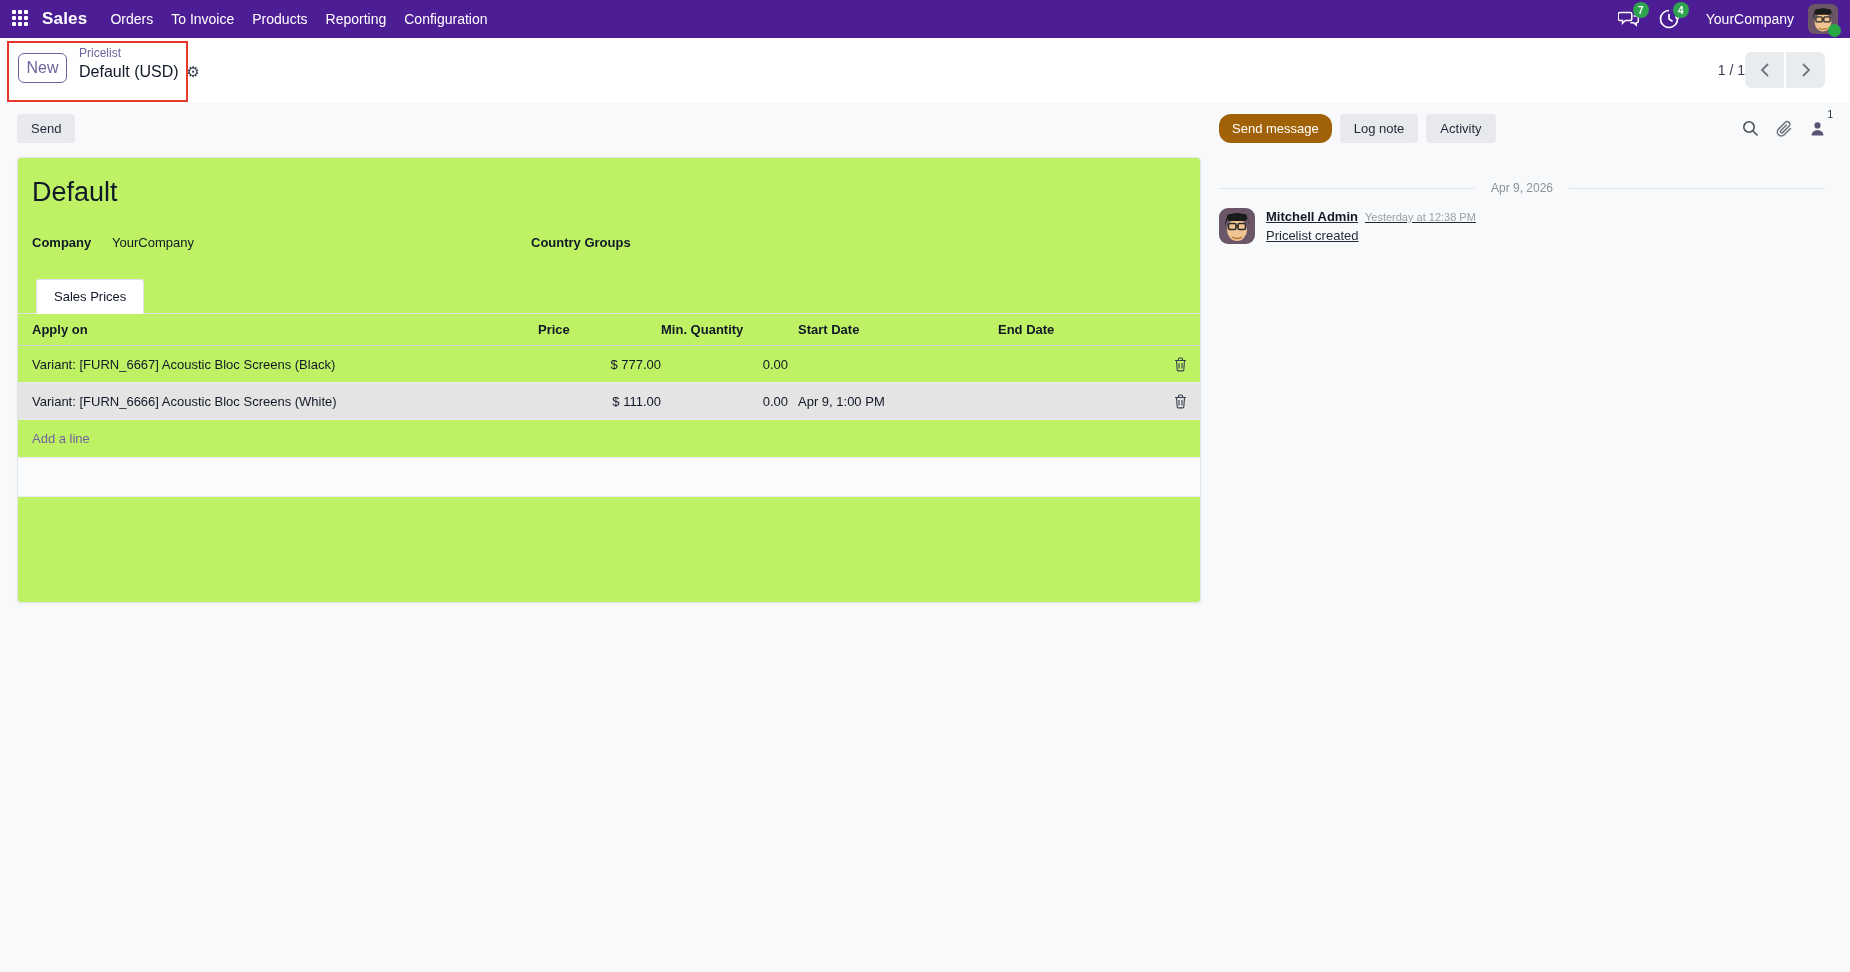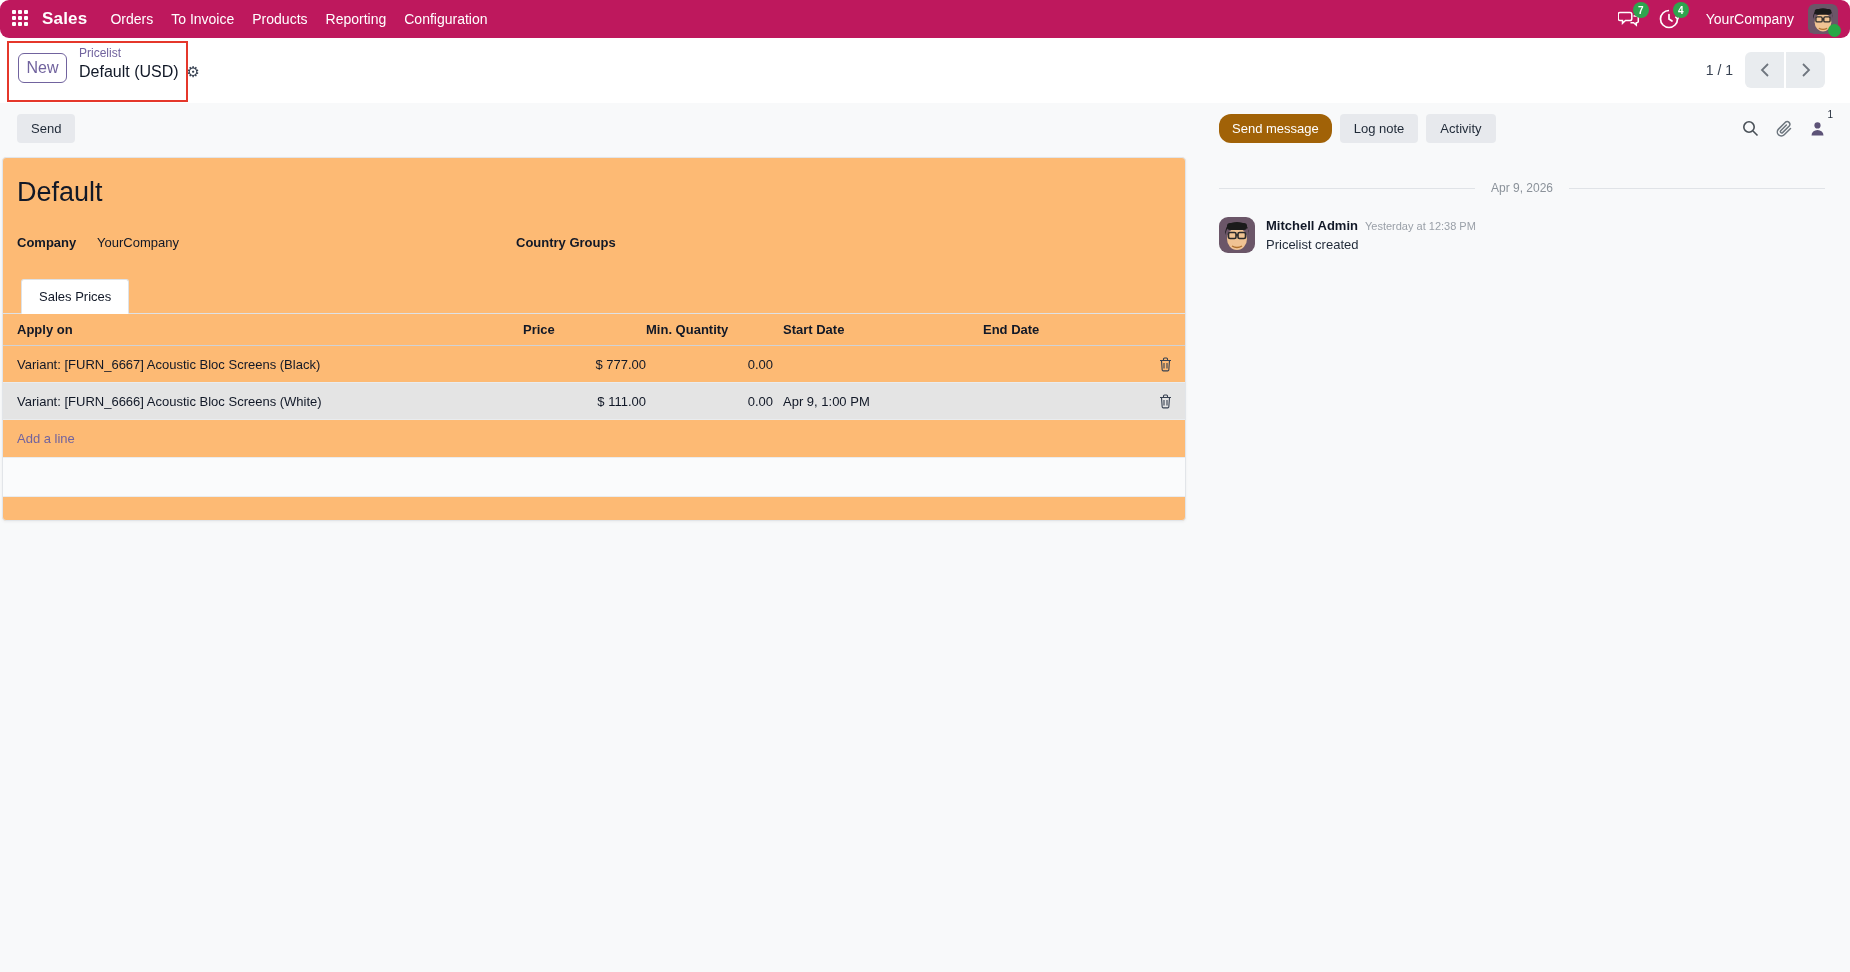--- a/index.html
+++ b/index.html
@@ -1,53 +1,53 @@
 <!DOCTYPE html>
 <html><head>
 <meta charset="utf-8">
 <style>
   * { margin:0; padding:0; box-sizing:border-box; }
   html,body { width:1850px; height:972px; overflow:hidden; }
   body { font-family:"Liberation Sans","DejaVu Sans",sans-serif; font-size:13px; color:#1f2937; background:#fff; position:relative; }
 
   
-  .navbar { position:absolute; top:0; left:0; width:1850px; height:38px; background:#be185d; display:flex; align-items:center; padding:0 12px 0 10px; color:#fff;border-radius:9px; }
+  .navbar { position:absolute; top:0; left:0; width:1850px; height:38px; background:#4c1d95; display:flex; align-items:center; padding:0 12px 0 10px; color:#fff; }
   .grid-icon { width:18px; height:18px; display:grid; grid-template-columns:repeat(3,4px); grid-template-rows:repeat(3,4px); gap:2px; margin:0 10px 0 2px; cursor:pointer; }
   .grid-icon span { background:#fff; border-radius:1px; }
   .brand { font-size:17px; font-weight:600; letter-spacing:.2px; padding:0 14px 0 2px; cursor:pointer; }
   .nav-item { font-size:14px; padding:0 9px; height:38px; line-height:38px; cursor:pointer; white-space:nowrap; }
   .nav-right { margin-left:auto; display:flex; align-items:center; gap:14px; }
   .sysicon { position:relative; width:26px; height:26px; display:flex; align-items:center; justify-content:center; cursor:pointer; }
   .badge { position:absolute; top:-4px; right:-7px; min-width:16px; height:16px; border-radius:8px; background:#2ea44e; color:#fff; font-size:10px; font-weight:700; display:flex; align-items:center; justify-content:center; padding:0 4px; }
   .company-name { font-size:14px; margin-left:10px; cursor:pointer; }
   .nav-avatar { position:relative; width:30px; height:30px; border-radius:6px; overflow:visible; cursor:pointer; }
   .nav-avatar svg.face { border-radius:6px; display:block; }
   .online-dot { position:absolute; right:-3px; bottom:-3px; width:13px; height:13px; border-radius:50%; background:#28a745; }
 
   
   .control-panel { position:absolute; top:38px; left:0; width:1850px; height:65px; background:#fff; }
   .btn-new { position:absolute; left:18px; top:15px; width:49px; height:30px; border:1px solid #71639e; border-radius:6px; background:#fff; color:#71639e; font-size:16px; font-weight:500; cursor:pointer; font-family:inherit; }
   .crumbs { position:absolute; left:79px; top:7px; }
   .crumb-parent { font-size:12px; color:#71639e; cursor:pointer; display:block; line-height:16px; }
   .crumb-current { font-size:16px; color:#111827; line-height:21px; display:flex; align-items:center; gap:8px; }
   .gear-icon { font-size:15px; color:#374151; cursor:pointer; line-height:1; }
   .annotation-rect { position:absolute; left:7px; top:3px; width:181px; height:61px; border:2px solid #e5372b; pointer-events:none; }
-  .pager { position:absolute; right:25px; top:14px; display:flex; align-items:center; gap:12px; }
+  .pager { position:absolute; right:25px; top:14px; display:flex; align-items:center; }
   .pager-text { font-size:14px; color:#374151; }
   .pager-btns { display:flex; gap:2px; }
   .pager-btn { width:39px; height:36px; background:#e9ecef; border:none; display:flex; align-items:center; justify-content:center; cursor:pointer; }
   .pager-btn.prev { border-radius:6px 0 0 6px; }
   .pager-btn.next { border-radius:0 6px 6px 0; }
 
   
   .content { position:absolute; top:103px; left:0; width:1850px; height:869px; background:#f8f9fa; display:flex; }
   .main-panel { width:1219px; flex:none; }
   .print-row { padding:11px 0 0 17px; }
   .btn-gray { background:#e7e9ed; color:#1f2937; border:none; border-radius:4px; padding:7px 14px; font-size:13px; font-weight:500; font-family:inherit; cursor:pointer; }
-  .sheet { margin:14px 0 0 2px; width:1184px; height:364px; background:#fdba74; border:1px solid #e2e5e9; border-radius:4px; box-shadow:0 1px 3px rgba(0,0,0,.05); overflow:hidden; }
+  .sheet { margin:14px 0 0 17px; width:1184px; height:446px; background:#bef264; border:1px solid #e2e5e9; border-radius:4px; box-shadow:0 1px 3px rgba(0,0,0,.05); overflow:hidden; }
   .sheet-title { margin:19px 0 0 14px; font-size:27px; font-weight:500; color:#111827; }
   .fields-row { display:flex; margin:27px 14px 0 14px; }
   .field-group-left { width:499px; display:flex; align-items:baseline; }
   .field-label { font-weight:700; font-size:13px; color:#111827; }
   .field-label-company { width:66px; }
   .field-value { font-size:13px; color:#111827; margin-left:14px; cursor:pointer; }
   .tabs-row { margin-top:29px; border-bottom:1px solid #dee2e6; padding-left:18px; }
   .tab-active { display:inline-block; background:#fff; border:1px solid #dee2e6; border-bottom:1px solid #fff; margin-bottom:-1px; padding:9px 17px; font-size:13px; color:#111827; border-radius:3px 3px 0 0; cursor:pointer; }
 
   table.price-table { border-collapse:collapse; width:1184px; table-layout:fixed; }
@@ -66,21 +66,21 @@
 
   
   .chatter { flex:1; padding:11px 25px 0 0; }
   .chatter-top { display:flex; align-items:center; gap:8px; }
   .btn-primary { background:#a16207; color:#fff; border:none; border-radius:12px; padding:7px 13px; font-size:13px; font-weight:500; font-family:inherit; cursor:pointer; }
   .chatter-icons { margin-left:auto; display:flex; align-items:center; gap:17px; }
   .icon-btn { background:none; border:none; cursor:pointer; padding:0; line-height:0; position:relative; }
   .followers-count { position:absolute; top:-6px; right:-8px; font-size:10px; color:#1f2937; font-weight:400; }
   .date-sep { display:flex; align-items:center; gap:16px; margin-top:38px; color:#8b929a; font-size:12px; }
   .date-sep .line { flex:1; height:1px; background:#e0e3e7; }
-  .message { display:flex; margin-top:22px; }
+  .message { display:flex; margin-top:13px;text-decoration:underline; }
   .msg-avatar { width:36px; height:36px; border-radius:9px; overflow:hidden; flex:none; }
   .msg-body { margin-left:11px; padding-top:1px; }
   .msg-header { display:flex; align-items:baseline; }
   .msg-author { font-weight:700; font-size:13px; color:#111827; }
   .msg-time { font-size:11px; color:#9aa0a8; margin-left:7px; }
   .msg-text { font-size:13px; color:#1f2937; margin-top:4px; }
 </style>
 </head>
 <body>
 

